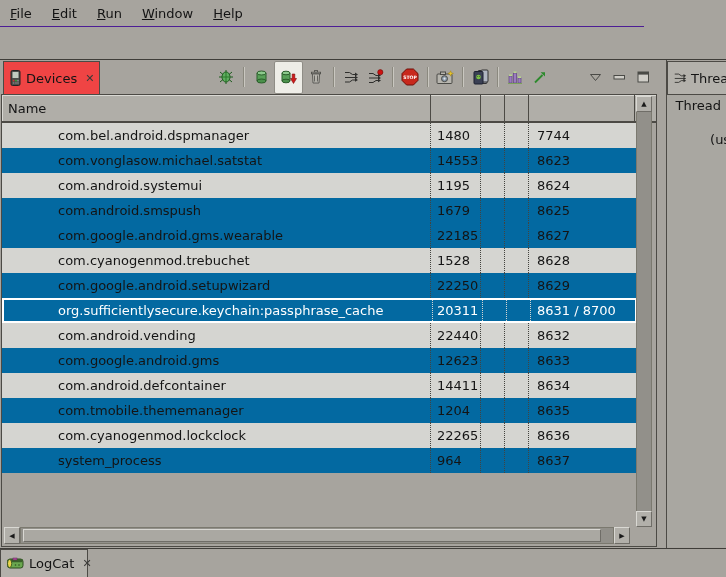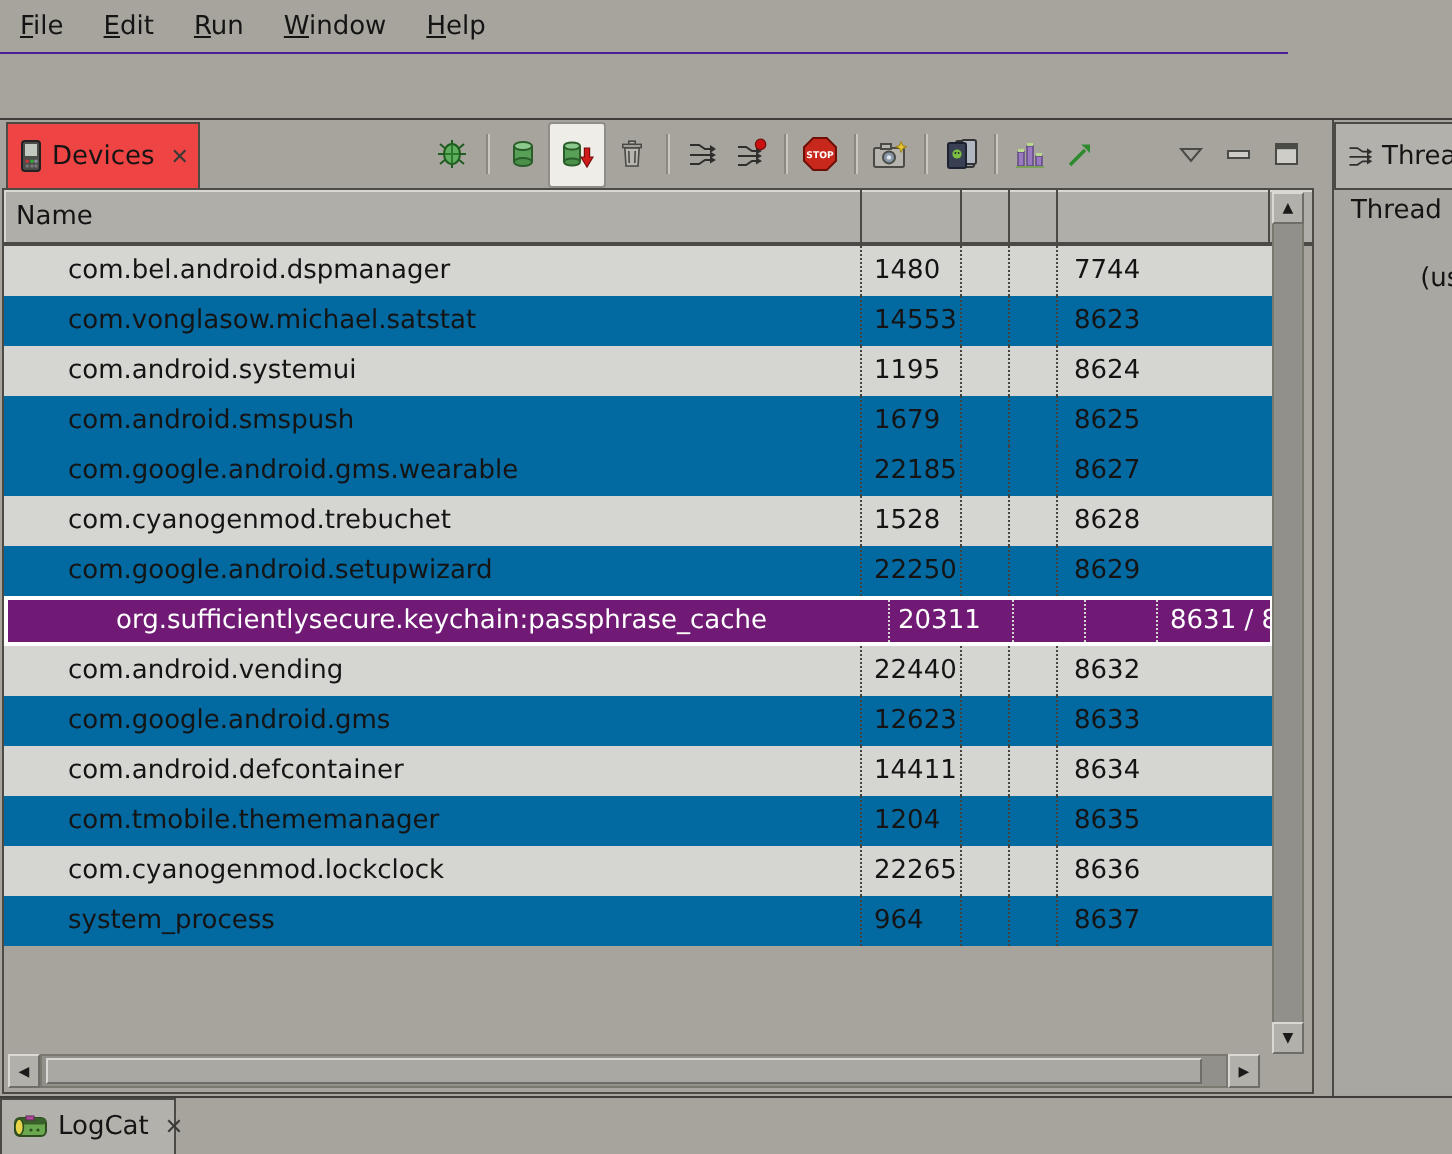--- a/index.html
+++ b/index.html
@@ -37,23 +37,23 @@
   .table-header>div{display:flex;align-items:center;box-sizing:border-box;height:100%;}
   .h-name{width:428px;padding-left:6px;text-align:right;}
   .h-pid{width:50px;border-left:1px solid #4c4a45;}
   .h-e1,.h-e2{width:24px;border-left:1px solid #4c4a45;}
   .h-port{width:107px;border-left:1px solid #4c4a45;border-right:1px solid #4c4a45;}
 
   .table-body{position:relative;width:635px;}
   .row{display:flex;height:25px;align-items:stretch;font-size:13px;box-sizing:border-box;}
   .row.light{background:#d5d5d1;}
   .row.dark{background:#0369a1;}
-  .row.selected{background:#701a75;color:#ffffff;border:2px solid #ffffff;gap:12px;}
+  .row.selected{background:#0369a1;color:#ffffff;border:2px solid #ffffff;}
   .row>div{display:flex;align-items:center;box-sizing:border-box;white-space:nowrap;overflow:hidden;}
-  .c-name{width:428px;padding-left:32px;}
+  .c-name{width:428px;padding-left:56px;}
   .c-pid{width:50px;border-left:1px dotted #44443f;padding-left:6px;}
   .c-e1,.c-e2{width:24px;border-left:1px dotted #44443f;}
   .c-port{flex:1;border-left:1px dotted #44443f;padding-left:8px;}
   .row.selected>div{border-color:#d6d6d1;}
   .row.selected .c-name{padding-left:54px;}
   .row.selected .c-pid{padding-left:4px;}
   .row.selected .c-port{padding-left:6px;}
 
   
   .sbtn{height:16px;width:16px;background:#b2b0aa;border:1px solid;box-sizing:border-box;

